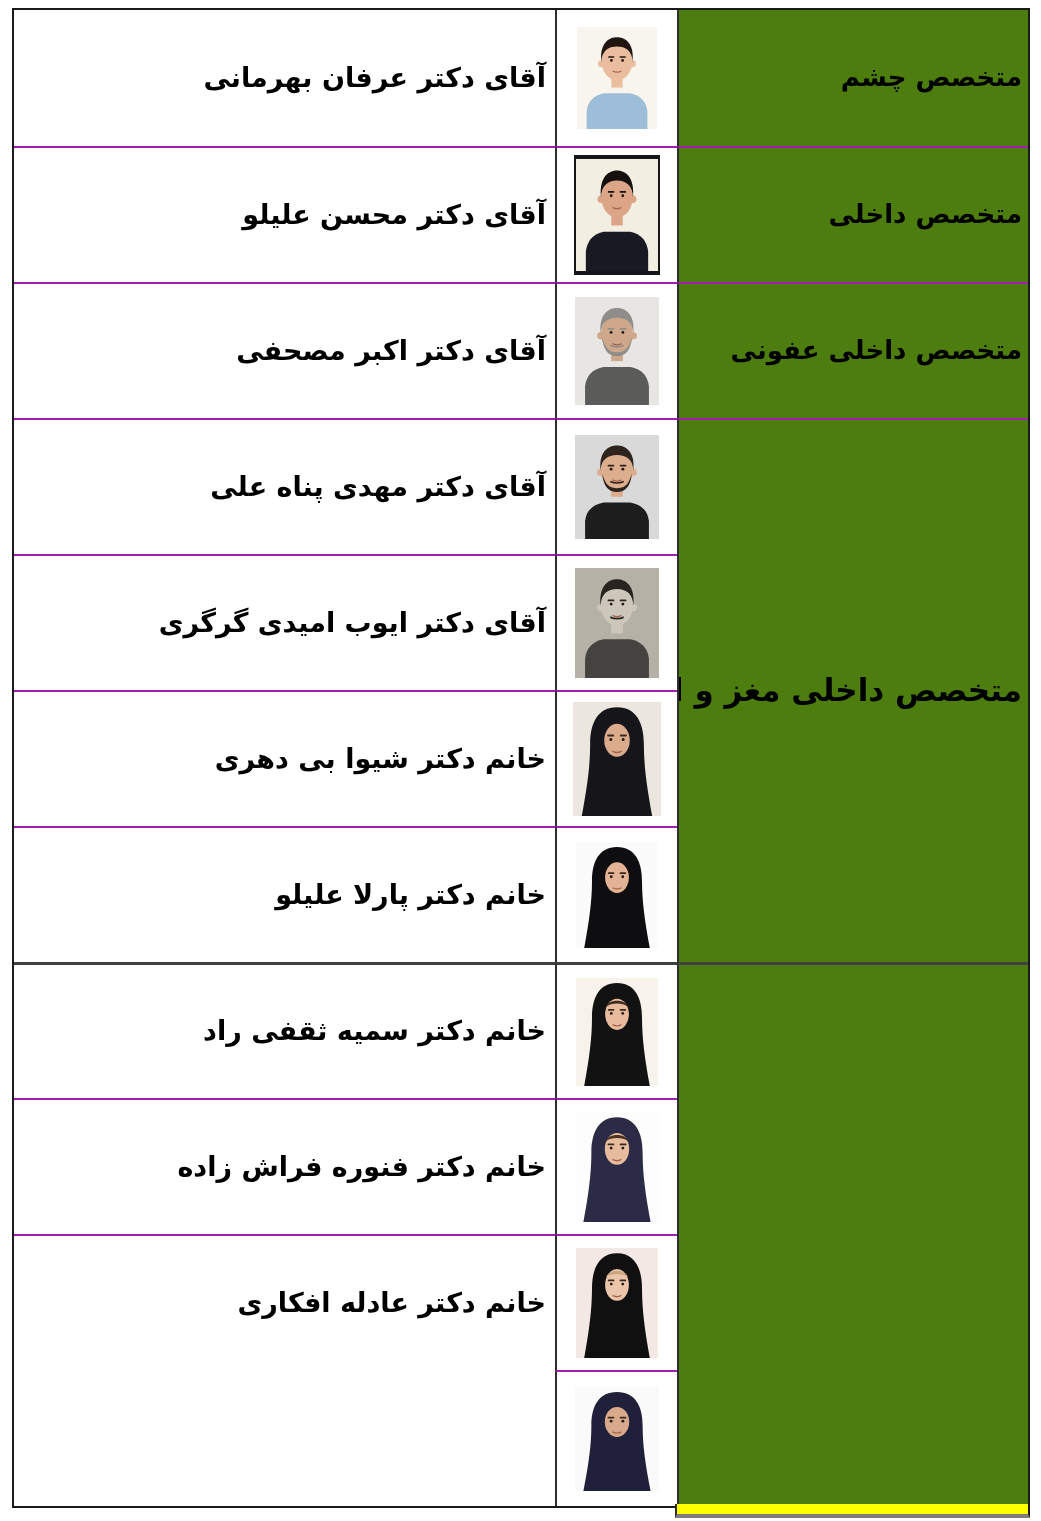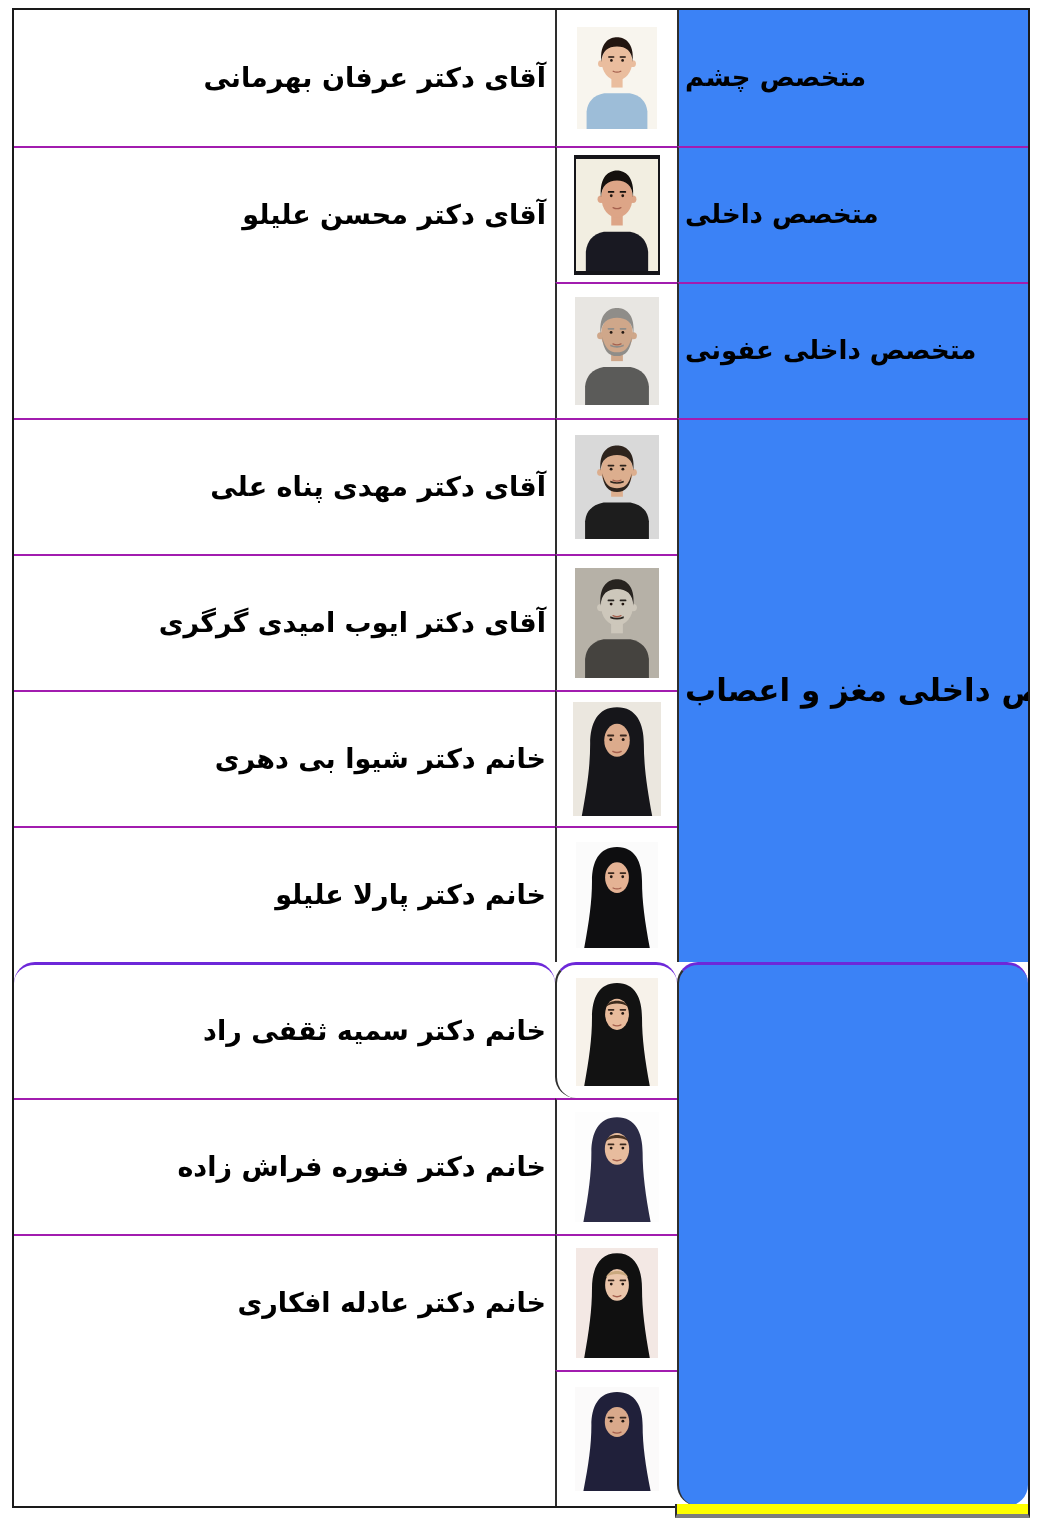--- a/index.html
+++ b/index.html
@@ -20,26 +20,26 @@
     border:2px solid #1a1a1a;
   }
   .cell{
     box-sizing:border-box;
     display:flex;
     align-items:center;
     border-top:2px solid #a21caf;
     overflow:hidden;
   }
   .r1{border-top:none;}
-  .thick{border-top:3px solid #6d28d9;border-radius:21px;}
+  .thick{border-top:3px solid #404040;}
   .c-spec{
     grid-column:1;
-    background:#3b82f6;
+    background:#4d7c0f;
     border-left:2px solid #2e2e2e;
-    justify-content:flex-end;
+    justify-content:flex-start;
     padding:0 6px;
   }
   .c-photo{
     grid-column:2;
     border-left:2px solid #2e2e2e;
     justify-content:center;
   }
   .c-name{
     grid-column:3;
     justify-content:flex-start;
@@ -148,20 +148,23 @@
             <path d="M32.5,47 C33.5,63.5 40,70 50,70 C60,70 66.5,63.5 67.5,47 C64.5,61.5 58,65.5 50,65.5 C42,65.5 35.5,61.5 32.5,47 Z" fill="#8f8d89"></path>
             <path d="M42,56.2 Q50,59.8 58,56.2 L58,58.4 Q50,61.6 42,58.4 Z" fill="#8f8d89"></path>
             <rect x="38.8" y="36.6" width="8" height="2.1" rx="1" fill="#8f8d89"></rect>
             <rect x="53.2" y="36.6" width="8" height="2.1" rx="1" fill="#8f8d89"></rect>
             <circle cx="43" cy="42" r="1.7" fill="#241812"></circle>
             <circle cx="57" cy="42" r="1.7" fill="#241812"></circle>
             <path d="M45.2,55.5 Q50,58 54.8,55.5" stroke="#a5604e" stroke-width="1.5" fill="none" stroke-linecap="round"></path>
           </svg>
         </div>
     </div>
+    <div class="cell c-name" style="grid-row:3">
+      <span class="label">آقای دکتر اکبر مصحفی</span>
+    </div>
 
     <div class="cell c-spec" style="grid-row:4 / span 4">
       <span class="label spec-label spec-long">متخصص داخلی مغز و اعصاب</span>
     </div>
 
     <div class="cell c-photo" style="grid-row:4">
       <div class="photo" style="width: 84px; height: 104px;">
           <svg xmlns="http://www.w3.org/2000/svg" viewBox="0 0 100 128" preserveAspectRatio="none">
             <rect width="100" height="128" fill="#d9d9d9"></rect>
             <rect x="43" y="58" width="14" height="18" fill="#dcae8e"></rect>

